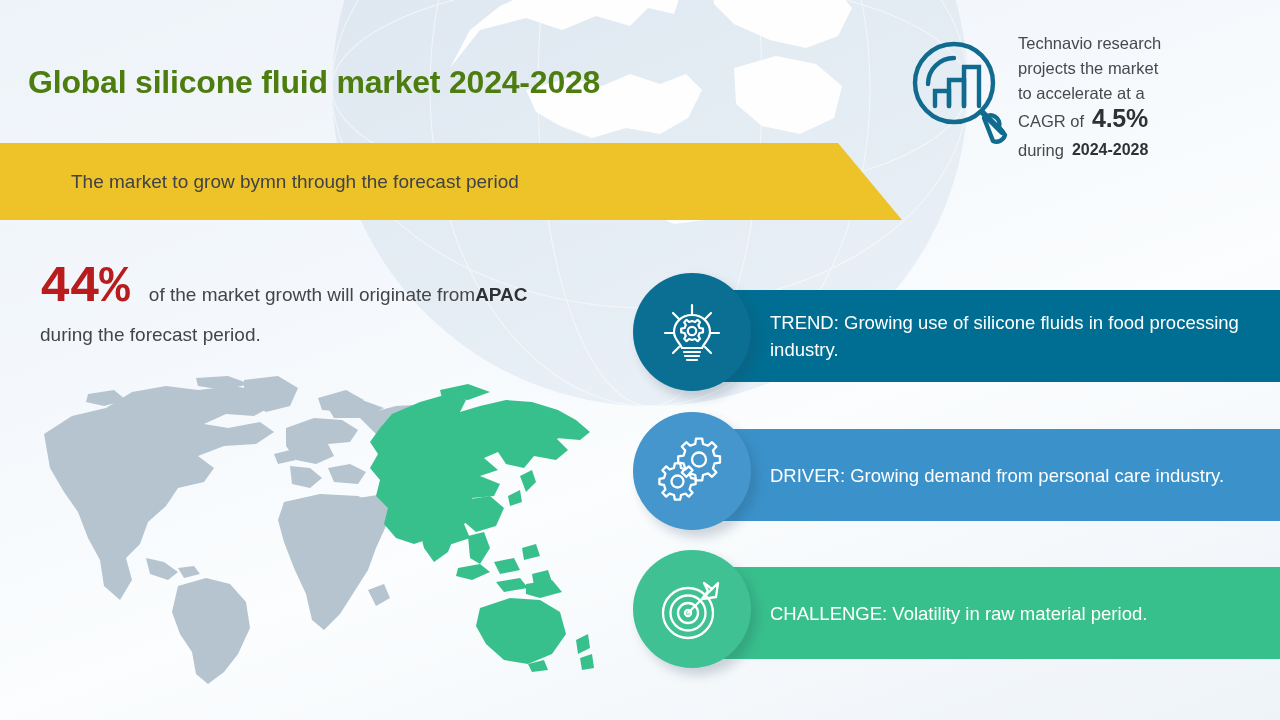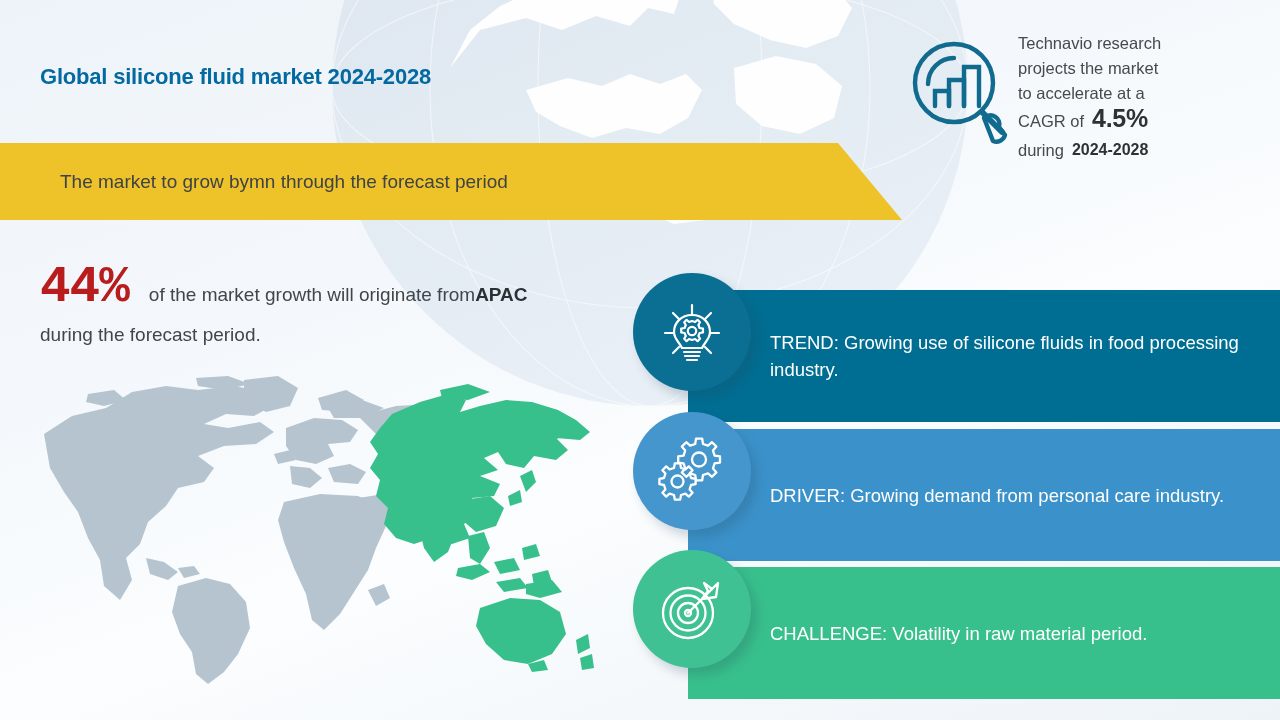--- a/index.html
+++ b/index.html
@@ -11,63 +11,63 @@
   }
 
   
   #globe-bg {
     position:absolute; left:330px; top:-232px;
     width:640px; height:640px; opacity:.95; pointer-events:none;
   }
 
   
   #page-title {
-    position:absolute; left:40px; top:64px;
-    font-size:22px; font-weight:bold; color:#0369a1;
+    position:absolute; left:28px; top:64px;
+    font-size:32px; font-weight:bold; color:#4d7c0f;
     letter-spacing:-.2px; white-space:nowrap;
   }
 
   
   #cagr-block { position:absolute; left:900px; top:28px; width:380px; height:145px; }
   #magnifier-icon { position:absolute; left:4px; top:8px; width:112px; height:112px; }
   #cagr-text {
     position:absolute; left:118px; top:3px; width:175px;
     font-size:16.5px; color:#46494d; line-height:24.8px;
   }
   #cagr-text .big { font-size:25px; font-weight:bold; color:#2f3235; letter-spacing:-.3px; }
   #cagr-text .bold { font-weight:bold; color:#2f3235; font-size:16px; }
   #cagr-row { display:flex; align-items:baseline; gap:8px; margin-top:1px; }
   #cagr-during { display:flex; align-items:flex-end; gap:8px; margin-top:4px; }
 
   
   #market-banner {
     position:absolute; left:0; top:143px; width:902px; height:77px;
     background:#eec329;
     clip-path:polygon(0 0, 838px 0, 902px 77px, 0 77px);
-    display:flex; align-items:center;
+    display:flex; align-items:center;padding-left:11px;
   }
   #market-banner .inner { display:flex; align-items:baseline; padding-left:60px; }
   #banner-pre  { font-size:19px; color:#3f4246; }
   #banner-value{ font-size:47px; font-weight:bold; color:#3a3d41; letter-spacing:-.5px; margin:0 14px 0 14px; }
   #banner-post { font-size:19px; color:#3f4246; }
 
   
   #apac-stat { position:absolute; left:40px; top:253px; width:600px; }
   #apac-line1 { display:flex; align-items:baseline; }
   #apac-pct { font-size:51px; font-weight:bold; color:#b91c1c; letter-spacing:-1px;font-family:Liberation Mono, monospace; }
   #apac-desc { font-size:19px; color:#434649; margin-left:20px;margin-top:31px; }
   #apac-region { font-size:19px; font-weight:bold; color:#2e3134; }
   #apac-line2 { font-size:19px; color:#434649; margin-top:8px; }
 
   
   #world-map { position:absolute; left:28px; top:372px; width:600px; height:318px; }
 
   
   .insight-bar {
-    position:absolute; left:688px; right:0; height:132px;
+    position:absolute; left:688px; right:0; height:92px;
     display:flex; align-items:center;
   }
   .insight-bar .bar-bg { position:absolute; inset:0; }
   .insight-circle {
     position:absolute; left:-55px; top:-17px;
     width:118px; height:118px; border-radius:50%;
     display:flex; align-items:center; justify-content:center;
     box-shadow:6px 7px 11px rgba(40,70,90,.22);
   }
   .insight-text {

